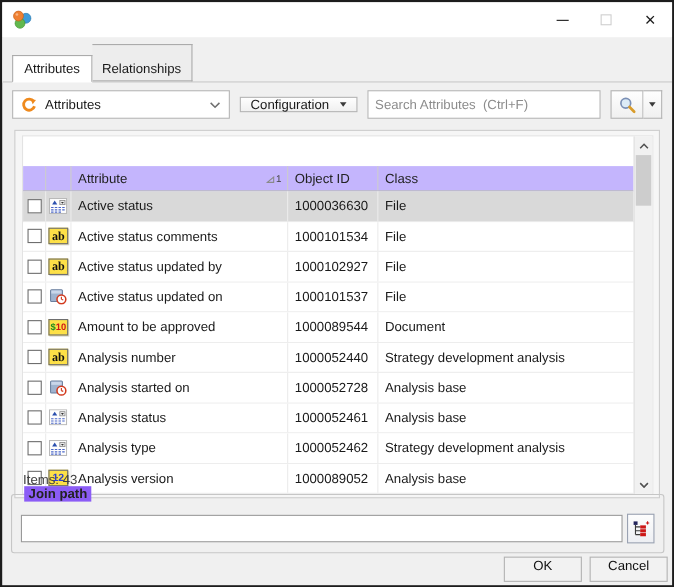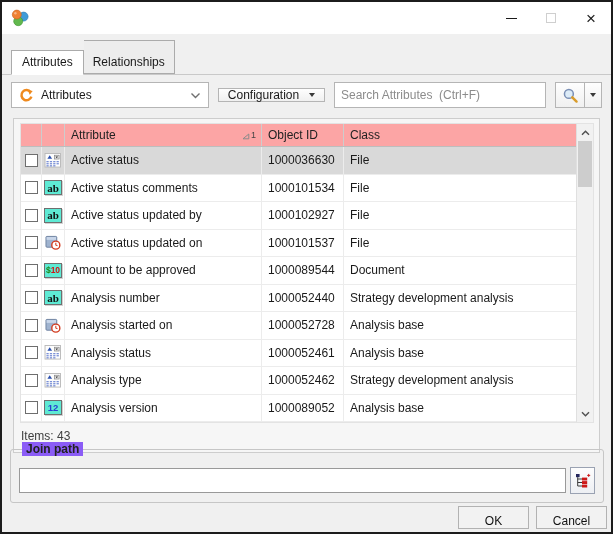--- a/index.html
+++ b/index.html
@@ -41,35 +41,35 @@
   .search-input { flex: 1; height: 26px; border: 1px solid #b5b5b5; padding: 0 6px; font: 12px "Liberation Sans", sans-serif; color: #222; outline: none; }
   .search-input::placeholder { color: #8c8c8c; }
   .search-group { display: flex; height: 26px; }
   .search-btn { width: 30px; display: flex; align-items: center; justify-content: center; }
   .search-arrow-btn { width: 17px; border-left: none; display: flex; align-items: center; justify-content: center; }
 
   
   .panel { margin: 4px 11px 0 11px; height: 335px; border: 1px solid #cdcdcd; background: #f6f6f6; position: relative; }
   .grid { position: absolute; top: 4px; left: 6px; right: 5px; background: #fff; padding-right: 17px; border: 1px solid #e3e3e3; }
   .grid-header, .grid-row { display: grid; grid-template-columns: 21px 23px 197px 82px 1fr; }
-  .grid-header { height: 23px; background: #fca5a5; border-bottom: 1px solid #bdbdbd; }
+  .grid-header { height: 23px; background: #c4b5fd; border-bottom: 1px solid #bdbdbd; margin-top: 27px; }
   .hcell { display: flex; align-items: center; padding-left: 6px; border-right: 1px solid #cdcdcd; color: #222; }
   .hcell.c-attr { justify-content: space-between; padding-right: 5px; }
   .hcell:last-child { border-right: none; }
   .sort-ind { display: flex; align-items: flex-end; gap: 1px; }
   .sort-num { font-size: 9px; color: #444; line-height: 1; }
   .grid-row { height: 27.5px; background: #fff; border-bottom: 1px solid #ececec; }
   .grid-row.selected { background: #d9d9d9; }
   .cell { display: flex; align-items: center; padding-left: 6px; border-right: 1px solid #ececec; overflow: hidden; white-space: nowrap; }
   .cell:last-child { border-right: none; }
   .c-check, .c-icon { justify-content: center; padding-left: 0; }
   .checkbox { width: 13px; height: 13px; border: 1px solid #6e6e6e; background: #fff; display: inline-block; }
 
   .attr-ico { width: 18px; height: 15px; display: inline-flex; align-items: center; justify-content: center; }
-  .ico-box { border: 1px solid #6f6f6f; background: #5eead4; box-shadow: 1px 1px 0 #d2d2d2; }
+  .ico-box { border: 1px solid #6f6f6f; background: #fde047; box-shadow: 1px 1px 0 #d2d2d2; }
   .ico-text { font: bold 11px "Liberation Serif", serif; color: #111; }
   .ico-number { font: bold 9.5px "Liberation Sans", sans-serif; color: #2a3fd0; }
   .ico-money { font: bold 8.5px "Liberation Sans", sans-serif; letter-spacing: 0; }
   .ico-money .d { font-style: normal; color: #1e8a1e; }
   .ico-money .n { font-style: normal; color: #d01515; }
 
   
   .scrollbar { position: absolute; top: 0; right: 0; bottom: 0; width: 17px; background: #f1f1f1; border-left: 1px solid #e0e0e0; display: flex; flex-direction: column; }
   .sb-btn { height: 17px; display: flex; align-items: center; justify-content: center; }
   .sb-track { flex: 1; position: relative; }
@@ -79,21 +79,21 @@
 
   
   .joinpath { position: absolute; left: 8px; right: 7px; top: 447px; height: 54px; border: 1px solid #c6c6c6; border-radius: 3px; }
   .joinpath-label { position: absolute; top: -8px; left: 11px; background: #8b5cf6; padding: 0 4px; font-weight: bold; color: #222; }
   .joinpath-inner { display: flex; align-items: center; gap: 4px; padding: 17px 8px 0 8px; }
   .joinpath-input { flex: 1; height: 25px; border: 1px solid #999; background: #fff; padding: 0 5px; font: 12px "Liberation Sans", sans-serif; outline: none; }
   .tree-btn { width: 25px; height: 27px; border: 1px solid #9aa2b2; background: linear-gradient(#fdfdfd, #edeff3); display: flex; align-items: center; justify-content: center; }
 
   
   .footer { position: absolute; right: 4px; bottom: 3px; display: flex; gap: 7px; }
-  .dlg-btn { width: 71px; height: 23px; background: #f2f2f2; border: 1px solid #b2b2b2; display: flex; align-items: flex-end; justify-content: center; font-size: 12px; color: #111; }
+  .dlg-btn { width: 71px; height: 23px; background: #f2f2f2; border: 1px solid #b2b2b2; display: flex; align-items: flex-start; justify-content: center; font-size: 12px; color: #111; }
 </style>
 </head>
 <body>
 
 <div class="window">
 
   <div class="titlebar">
     <svg class="app-icon" viewBox="0 0 18 18">
       <circle cx="12.6" cy="7.6" r="4.5" fill="#3f9bd8" stroke="#2a7ab0" stroke-width="0.6"></circle>
       <circle cx="7.2" cy="12.2" r="4.5" fill="#62b84e" stroke="#3f9430" stroke-width="0.6"></circle>

